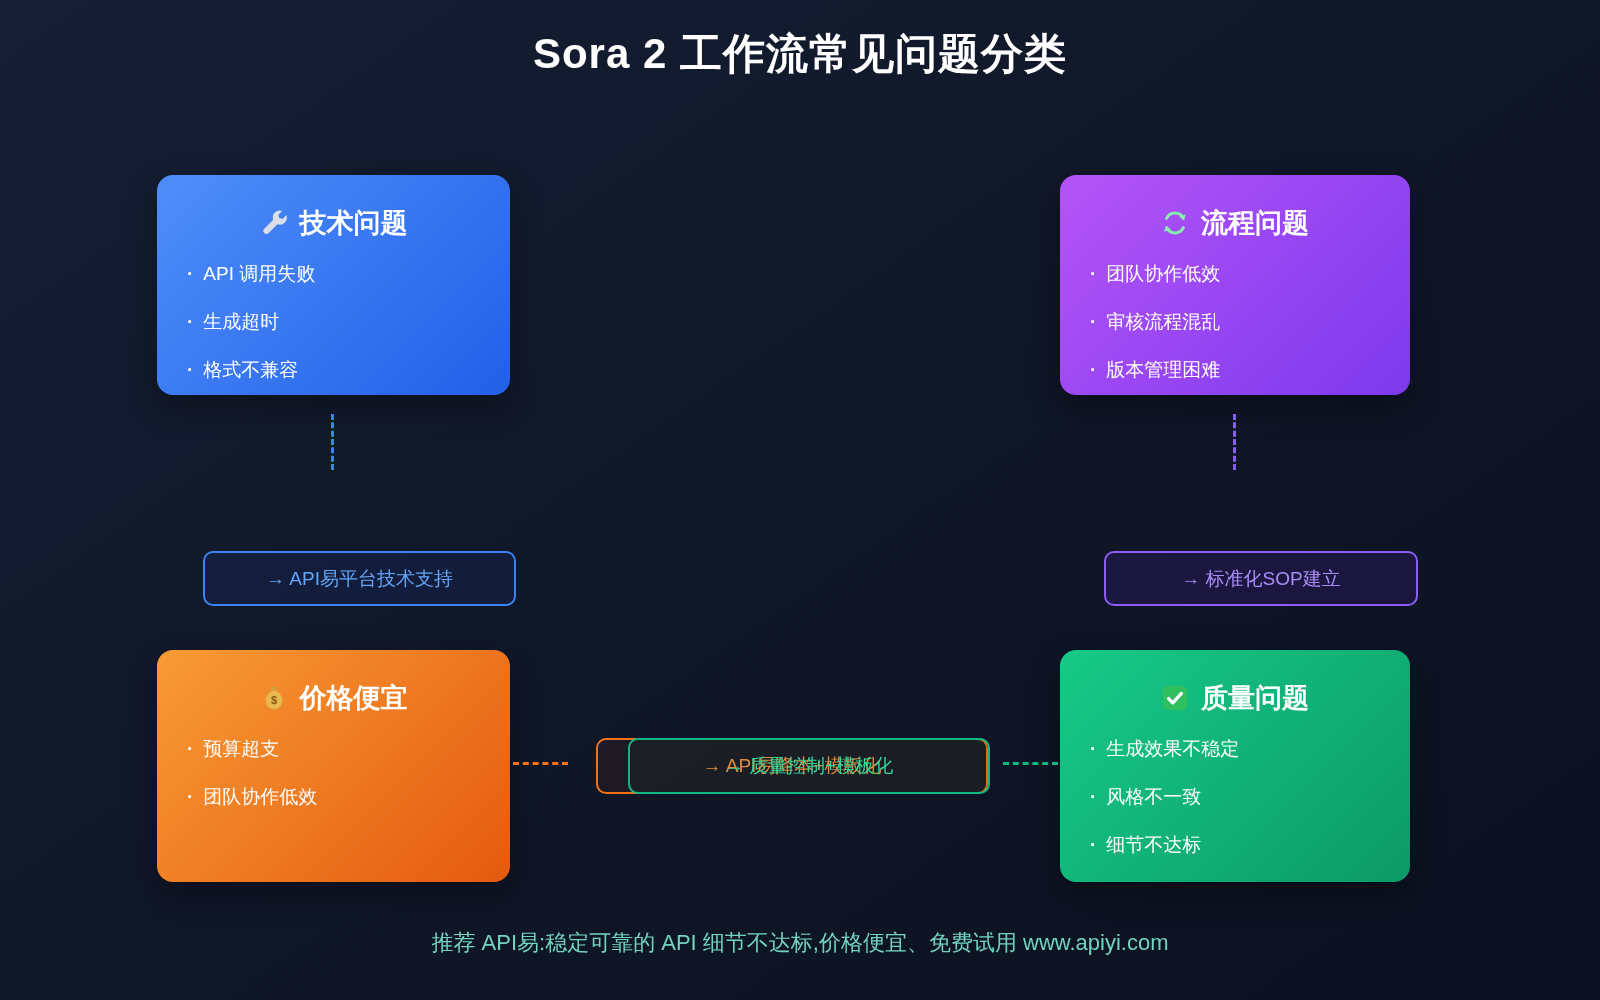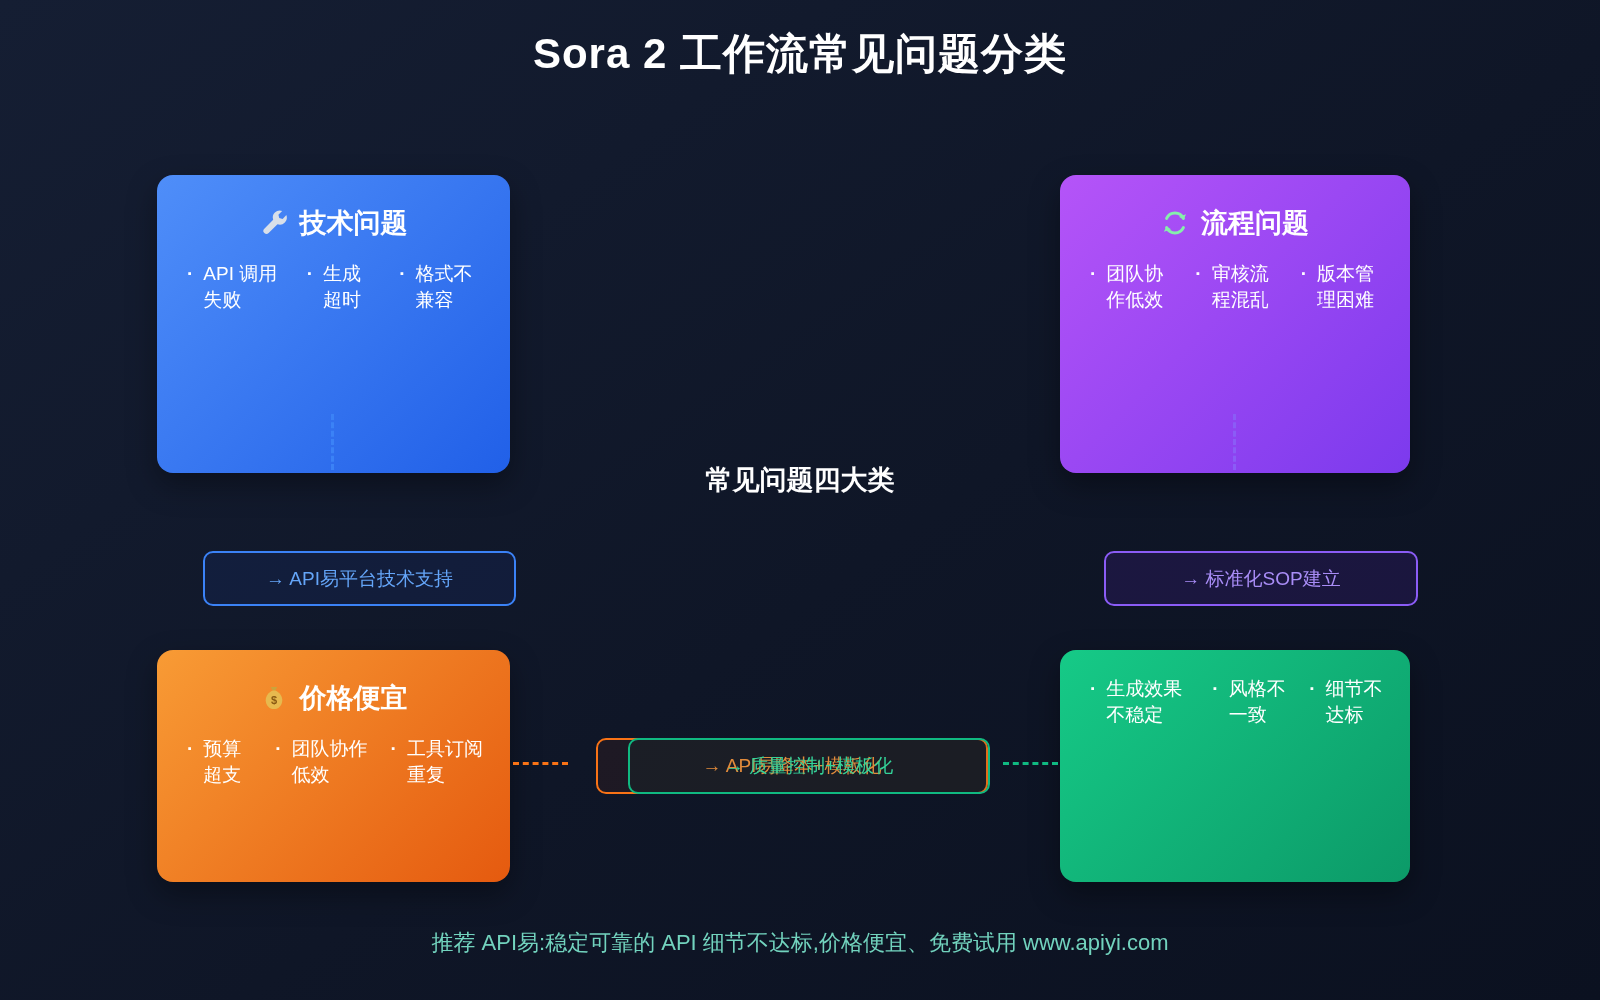--- a/index.html
+++ b/index.html
@@ -6,35 +6,35 @@
   .stage {
     position:relative; width:1600px; height:1000px; overflow:hidden;
     background:linear-gradient(145deg,#151e33 0%, #0f1627 55%, #0b1120 100%);
     font-family:"Liberation Sans", sans-serif;
   }
   .title {
     position:absolute; top:26px; left:0; width:100%;
     text-align:center; color:#ffffff; font-size:42px; font-weight:800; letter-spacing:1px;
   }
   .card {
-    position:absolute; width:353px; height:298px; border-radius:16px;
+    position:absolute; width:353px; height:220px; border-radius:16px;
     padding:26px 26px; box-sizing:border-box;
     box-shadow:0 12px 30px rgba(0,0,0,.35);
   }
   .card-tech    { left:157px; top:175px; background:linear-gradient(135deg,#4f8ef9,#2160e8); }
   .card-process { left:1060px; top:175px; width:350px; background:linear-gradient(135deg,#b554f8,#7c3aed); }
   .card-cost    { left:157px; top:650px; height:232px; background:linear-gradient(135deg,#f89b35,#e55a0f); }
   .card-quality { left:1060px; top:650px; width:350px; height:232px; background:linear-gradient(135deg,#16ca87,#0c9a68); }
   .card-title {
     display:flex; justify-content:center; align-items:center; gap:12px;
     color:#ffffff; font-size:27px; font-weight:700; margin:4px 0 20px 0;
   }
   .card-title .icon { display:inline-flex; width:28px; height:28px; }
   .card-title .icon svg { width:28px; height:28px; }
-  .card-items { display:flex; flex-direction:row; gap:22px; padding-left:4px; }
+  .card-items { display:flex; flex-direction:column; gap:22px; padding-left:4px; }
   .card-item { color:#ffffff; font-size:19px; display:flex; gap:10px; align-items:baseline; }
   .card-item::before { content:"·"; font-weight:700; }
   .center-label {
     position:absolute; top:462px; left:0; width:100%;
     text-align:center; color:#ffffff; font-size:27px; font-weight:700;
   }
   .pill {
     position:absolute; height:55px; border-radius:10px; box-sizing:border-box;
     display:flex; align-items:center; justify-content:center;
     font-size:19px; cursor:pointer;margin-left:26px;
@@ -102,33 +102,40 @@
           <path d="M9.2 2.5h5.6l-1.8 3h-2z" fill="#caa43c"></path>
           <path d="M10.9 5.5h2.2c3.6 1.6 6 4.8 6 8.4 0 4.4-3.1 7.6-7.1 7.6s-7.1-3.2-7.1-7.6c0-3.6 2.4-6.8 6-8.4z" fill="#e7b94e"></path>
           <text x="12" y="17.2" text-anchor="middle" font-size="9.5" font-weight="bold" fill="#8a5a13">$</text>
         </svg>
       </span>
       <span>价格便宜</span>
     </div>
     <div class="card-items">
       <div class="card-item">预算超支</div>
       <div class="card-item">团队协作低效</div>
-      <div class="card-item">工具订阅重复</div>
     </div>
   </div>
 
   <div class="card card-quality">
+    <div class="card-title">
+      <span class="icon">
+        <svg viewBox="0 0 24 24">
+          <rect x="1.5" y="1.5" width="21" height="21" rx="5" fill="#2fbf5f"></rect>
+          <path d="M6.5 12.5l3.6 3.6 7.4-8" stroke="#ffffff" stroke-width="2.8" fill="none" stroke-linecap="round" stroke-linejoin="round"></path>
+        </svg>
+      </span>
+      <span>质量问题</span>
+    </div>
     <div class="card-items">
       <div class="card-item">生成效果不稳定</div>
       <div class="card-item">风格不一致</div>
       <div class="card-item">细节不达标</div>
     </div>
   </div>
 
-  <div class="center-label">常见问题四大类</div>
 
   <div class="connector conn-tech"></div>
   <div class="connector conn-process"></div>
   <div class="connector conn-cost"></div>
   <div class="connector conn-quality"></div>
 
   <div class="pill pill-tech">→ API易平台技术支持</div>
   <div class="pill pill-process">→ 标准化SOP建立</div>
   <div class="pill pill-cost">→ API易降本+模板化</div>
   <div class="pill pill-quality">→ 质量控制+模板化</div>

